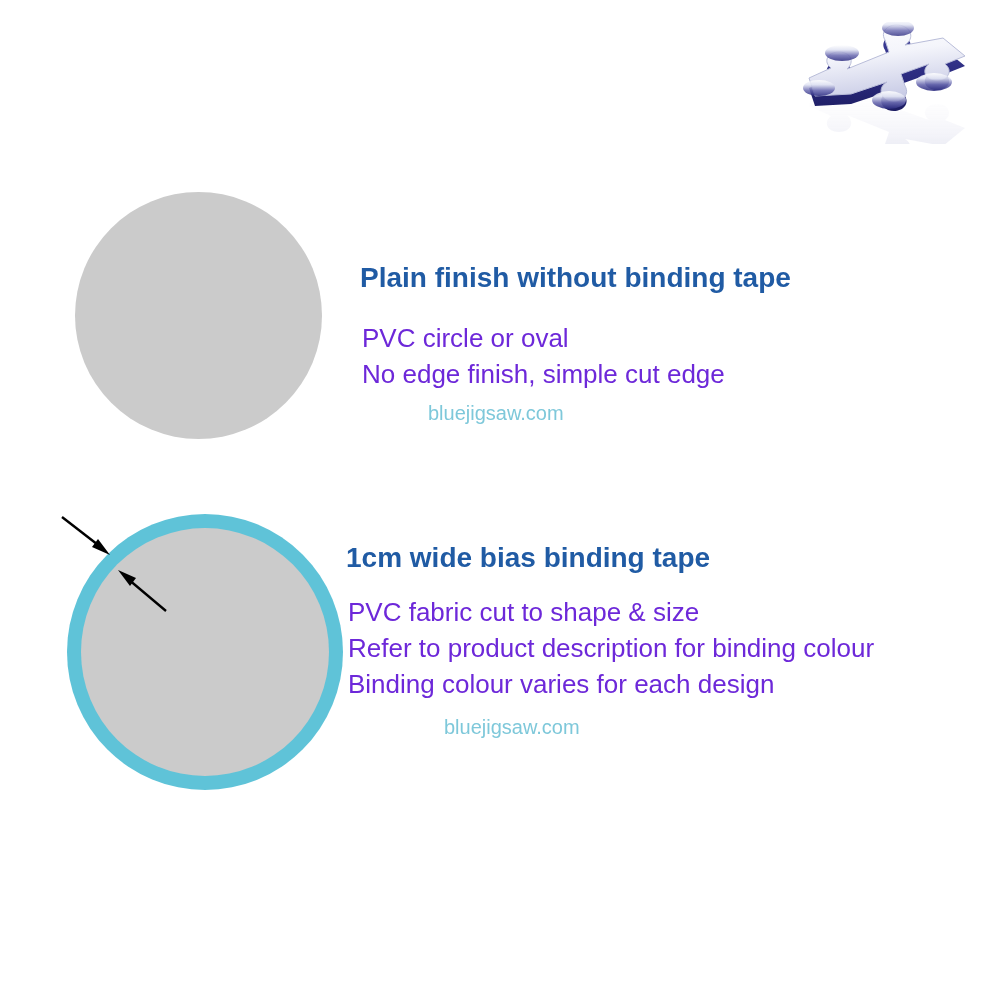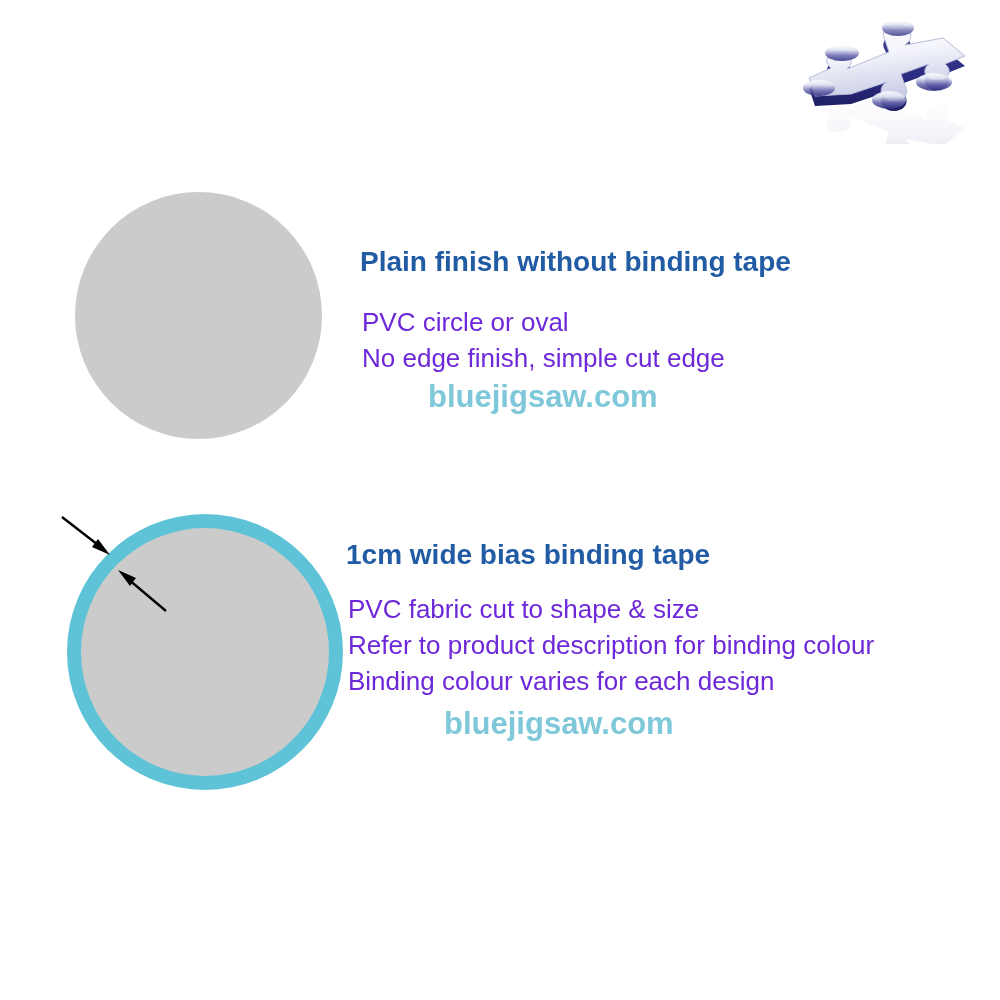--- a/index.html
+++ b/index.html
@@ -82,49 +82,48 @@
   
   .arrows {
     position: absolute;
     left: 40px;
     top: 495px;
     width: 190px;
     height: 160px;
   }
 
   
-  .panel { position: absolute; }
+  .panel { position: absolute; margin-top: 16px; }
   .panel-heading {
     font-size: 28px;
     font-weight: bold;
     color: #205ba4;
     white-space: nowrap;
     line-height: 32px;
   }
   .panel-body-line {
     font-size: 26px;
     font-weight: normal;
     color: #6d28d9;
     white-space: nowrap;
     line-height: 36px;
   }
   .watermark {
-    font-size: 31px;
+    font-size: 20px;
     color: #7ec8da;
     white-space: nowrap;
     line-height: 30px;
-    font-weight: bold;
   }
 
   #panel-plain { left: 356px; top: 246px; }
   #panel-plain .panel-heading { margin-left: 4px; }
   #panel-plain .panel-body { margin-top: 26px; margin-left: 6px; }
   #panel-plain .watermark { margin-top: 6px; margin-left: 72px; }
 
-  #panel-binding { left: 344px; top: 539px; }
+  #panel-binding { left: 344px; top: 526px; }
   #panel-binding .panel-heading { margin-left: 2px; }
   #panel-binding .panel-body { margin-top: 20px; margin-left: 4px; }
   #panel-binding .watermark { margin-top: 10px; margin-left: 100px; }
 </style>
 </head>
 <body>
 
 <div class="stage">
 
   <div class="title-block">

